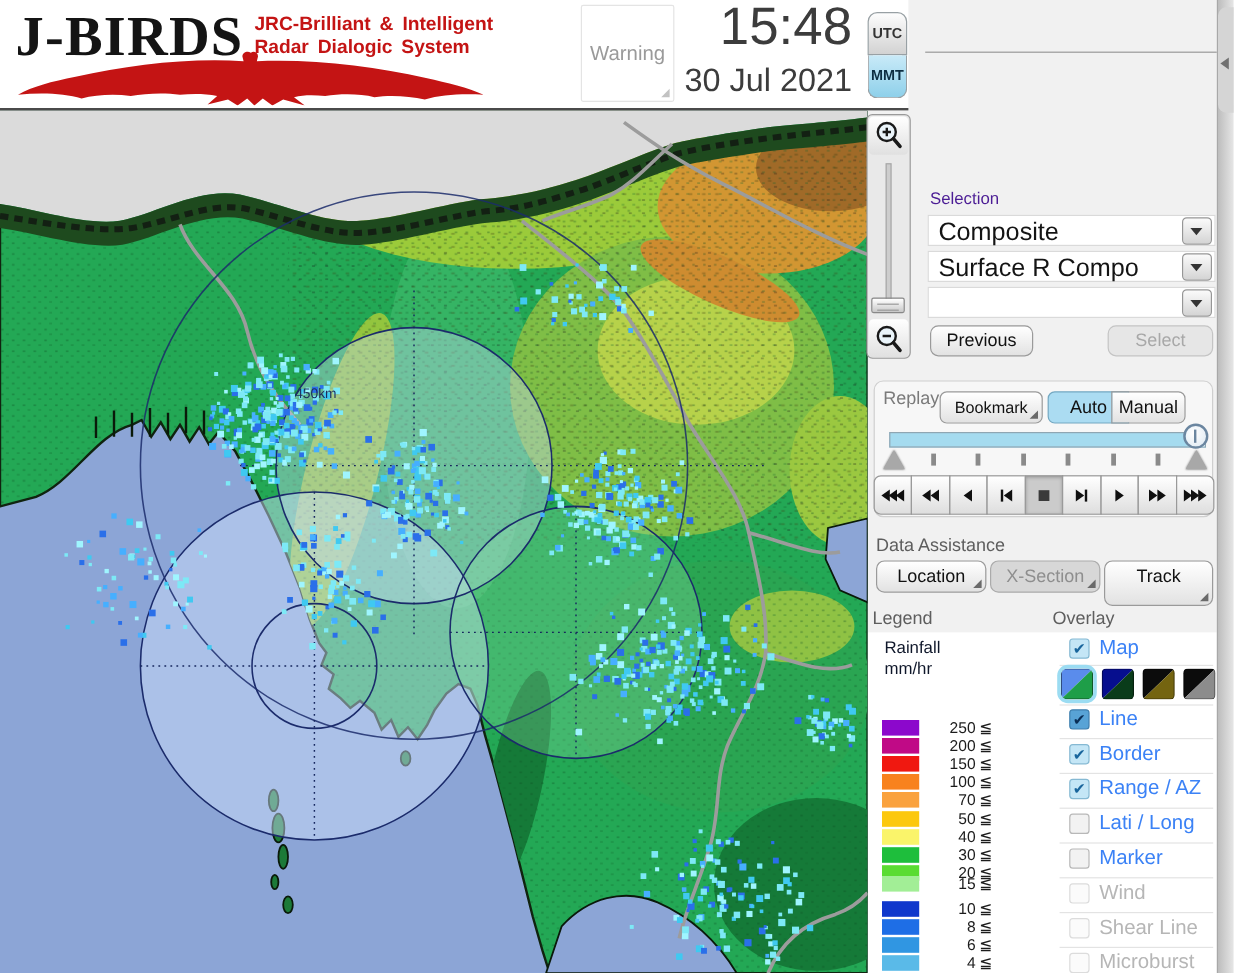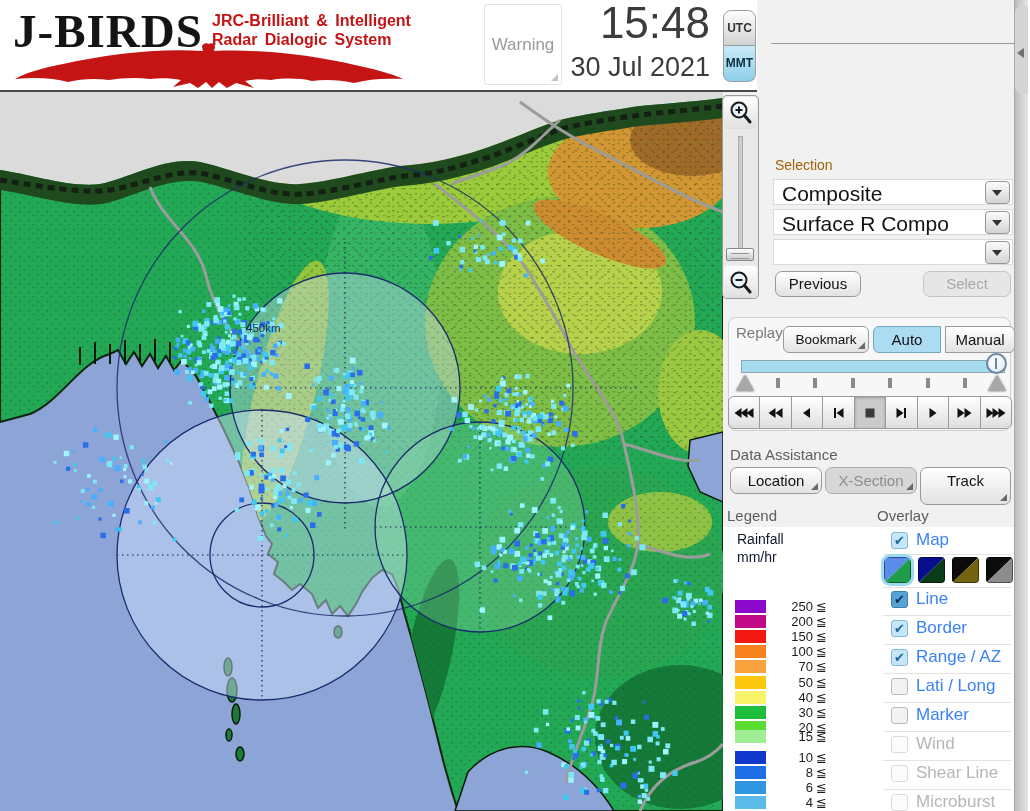--- a/index.html
+++ b/index.html
@@ -27,21 +27,21 @@
   
   #panel{left:723px;top:0;width:291px;height:811px;background:#f1f1f1;z-index:1;}
   .iconbtn{position:absolute;top:6px;width:31px;height:31px;box-sizing:border-box;border:1px solid #8c8c8c;
            border-radius:6px;background:linear-gradient(#ffffff,#dcdcdc);cursor:pointer;}
   .iconbtn.sel{background:linear-gradient(#7fd0f0,#35a8dc);border-color:#2e86b4;}
   .iconbtn svg{position:absolute;left:4px;top:4px;}
   #pdivider{left:771px;top:43px;width:243px;height:1px;background:#9a9a9a;z-index:6;}
   #title-box{left:773px;top:48px;width:240px;height:95px;background:#fff;z-index:6;}
   #station-title{position:absolute;left:10px;top:9px;font-size:20px;color:#161616;}
   #cursor-line{position:absolute;left:117px;top:52px;width:1px;height:38px;background:#1a1a1a;}
-  #selection-label{left:775px;top:157px;font-size:14px;color:#a16207;z-index:6;}
+  #selection-label{left:775px;top:157px;font-size:14px;color:#4c1d95;z-index:6;}
   .dd{left:773px;width:240px;height:26px;background:#fff;border:1px solid #dadada;box-sizing:border-box;z-index:6;}
   .dd .val{position:absolute;left:8px;top:2px;font-size:21px;color:#141414;}
   .ddarrow{position:absolute;right:2px;top:1px;width:23px;height:21px;border:1px solid #969696;border-radius:4px;
            background:linear-gradient(#fbfbfb,#d4d4d4);cursor:pointer;}
   .ddarrow:after{content:"";position:absolute;left:6px;top:8px;width:0;height:0;
            border-left:5px solid transparent;border-right:5px solid transparent;border-top:6px solid #333;}
   .pushbtn{position:absolute;box-sizing:border-box;border:1px solid #9a9a9a;border-radius:7px;
            background:linear-gradient(#ffffff,#e2e2e2);font-size:15px;color:#111;text-align:center;cursor:pointer;z-index:6;}
   .pushbtn.disabled{background:#e6e6e6;border-color:#c4c4c4;color:#a8a8a8;cursor:default;}
   .pushbtn.gray{background:#d7d7d7;border-color:#ababab;color:#8e8e8e;}
@@ -183,21 +183,21 @@
   <div class="pushbtn" style="left:775px;top:271px;width:86px;height:26px;line-height:24px;">Previous</div>
   <div class="pushbtn disabled" style="left:923px;top:271px;width:88px;height:26px;line-height:24px;">Select</div>
 
   <div id="replay-box" class="abs">
     <div id="replay-label">Replay</div>
     <div class="pushbtn" style="left:54px;top:8px;width:86px;height:27px;line-height:25px;font-size:13.5px;border-radius:6px;">
       <span>Bookmark</span>
       <span class="fold"></span>
     </div>
     <div class="pushbtn" style="left:144px;top:8px;width:68px;height:27px;line-height:25px;border-radius:6px 0 0 6px;background:#abdcf2;border-color:#74a8c2;">Auto</div>
-    <div class="pushbtn" style="left:216px;top:8px;width:70px;height:27px;line-height:25px;border-radius:0 6px 6px 0;">Manual</div>
+    <div class="pushbtn" style="left:197px;top:8px;width:62px;height:27px;line-height:25px;border-radius:0 6px 6px 0;">Manual</div>
     <div id="slider-track">
         <div class="rest"></div>
       </div>
     <div id="slider-handle">
         <i></i>
       </div>
     <div class="tick" style="left:47px;"></div>
     <div class="tick" style="left:84px;"></div>
     <div class="tick" style="left:122px;"></div>
     <div class="tick" style="left:159px;"></div>

